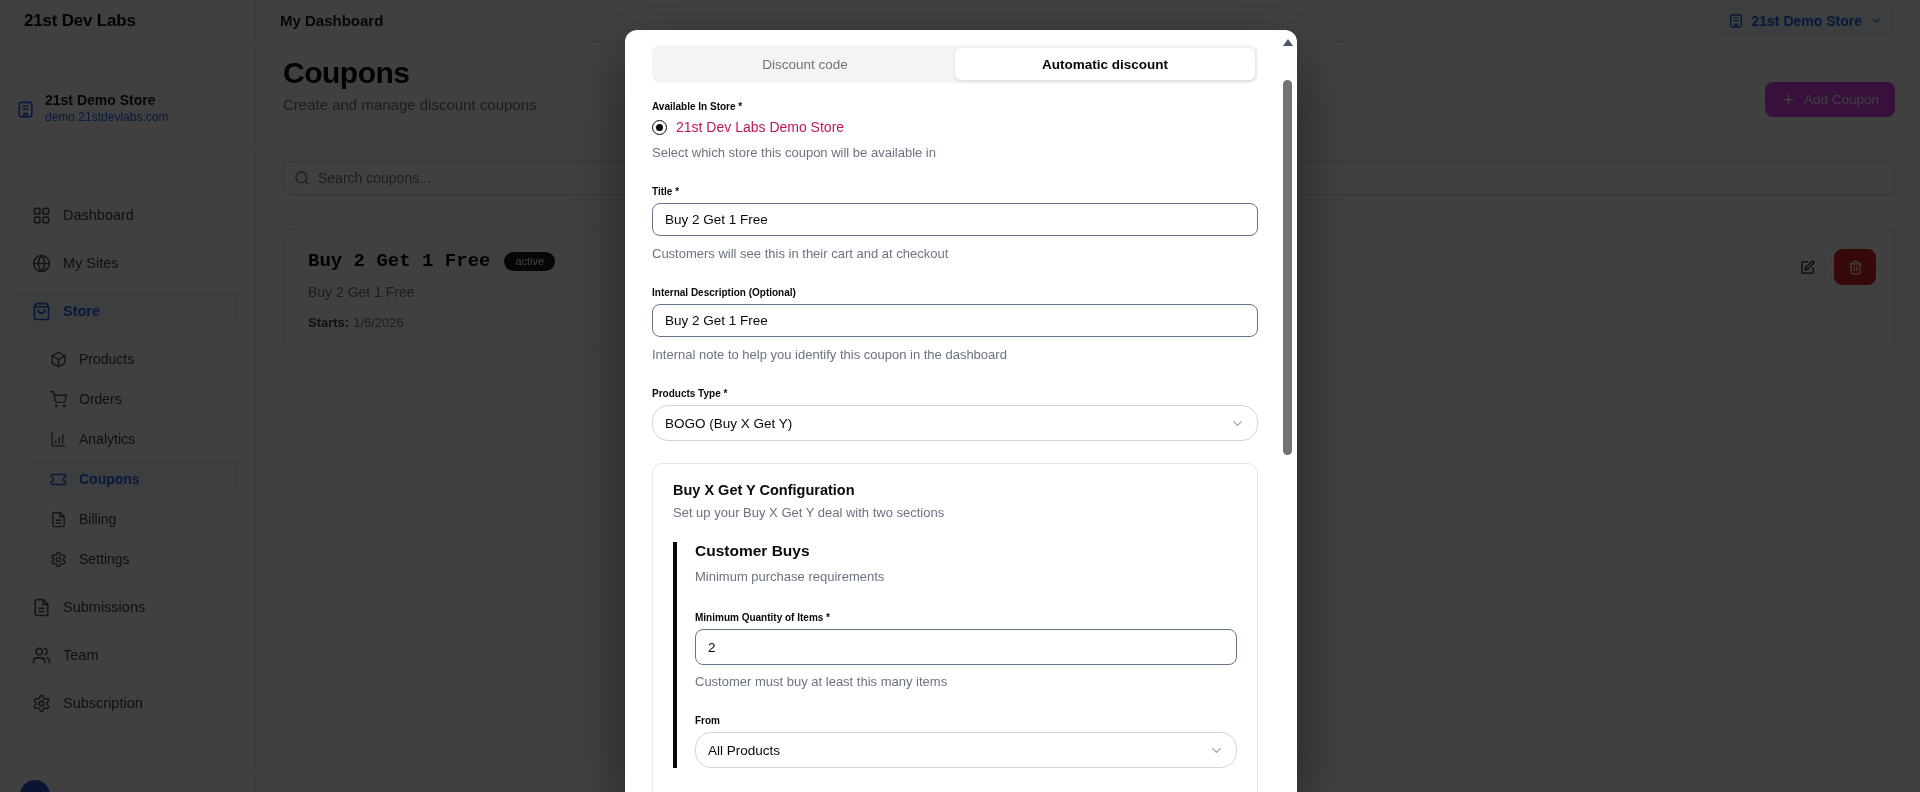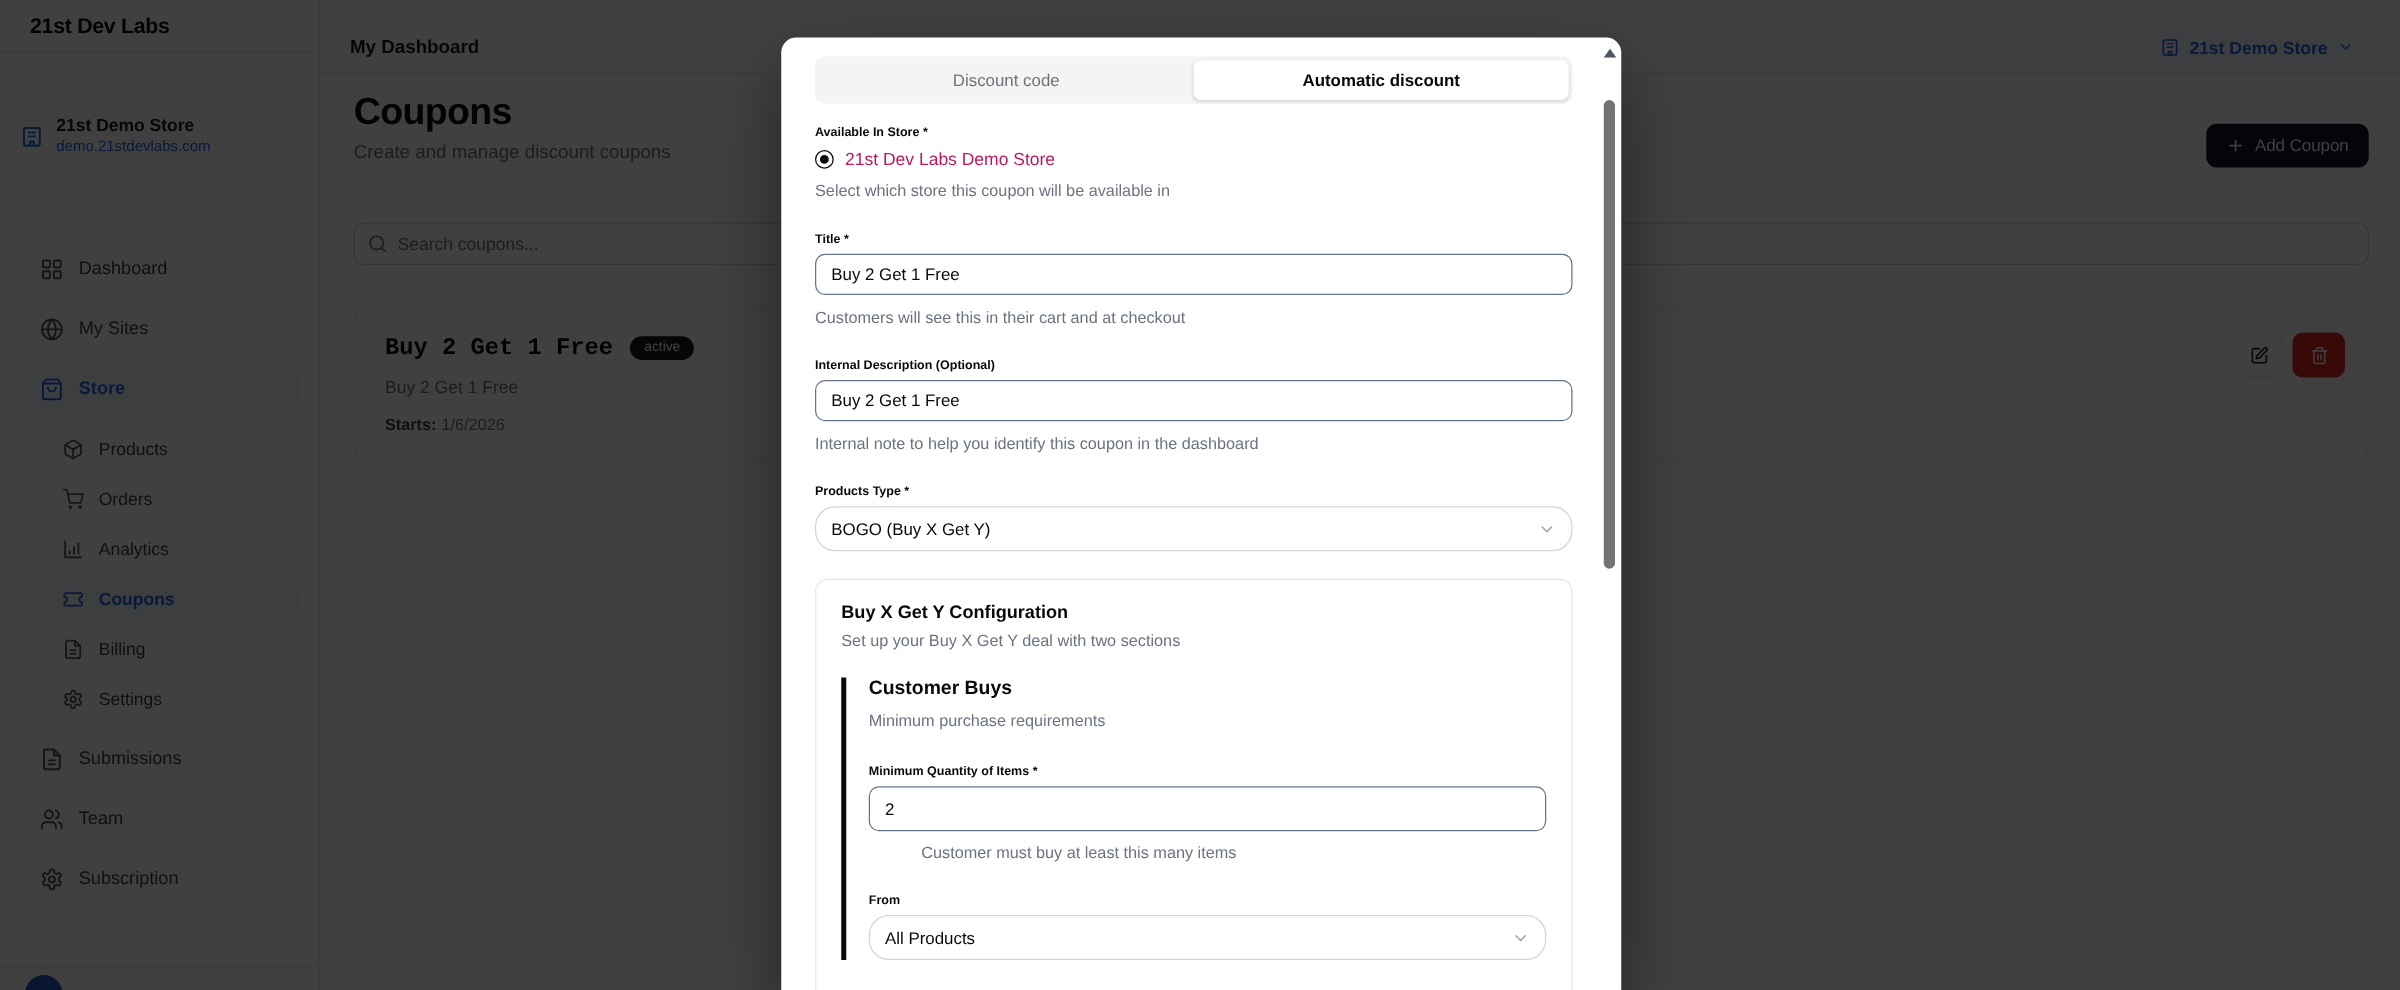--- a/index.html
+++ b/index.html
@@ -23,30 +23,30 @@
   .nav-item.sub { margin-left:16px; margin-bottom:4px; padding-left:18px; font-size:14px; }
   .nav-item.sub .ic { width:17px; height:17px; }
   .nav-item.sub.last { margin-bottom:12px; }
   .nav-item.active { color:#2563eb; background:#f1f5f9; font-weight:600; }
   .nav-item.active .ic { color:#2563eb; }
   .sb-footer { border-top:1px solid #e5e7eb; height:19px; padding:6px 16px 0 20px; }
   .avatar { width:30px; height:30px; border-radius:50%; background:#2455c3; }
 
   
   .main { flex:1; display:flex; flex-direction:column; min-width:0; }
-  .topbar { height:42px; border-bottom:1px solid #e5e7eb; display:flex; align-items:center; justify-content:space-between; padding:0 25px 0 24px;margin-top:17px; }
+  .topbar { height:42px; border-bottom:1px solid #e5e7eb; display:flex; align-items:center; justify-content:space-between; padding:0 25px 0 24px; }
   .topbar-title { font-size:15px; font-weight:600; color:#111827; }
   .store-pill { display:flex; align-items:center; gap:8px; background:#f1f5f9; border-radius:8px; height:30px; padding:0 12px; color:#2563eb; font-size:14px; font-weight:600; cursor:pointer; }
   .store-pill .ic { width:16px; height:16px; }
   .store-pill .chev { width:13px; height:13px; color:#2563eb; }
   .content { flex:1; padding:14px 25px 0 27px; }
   .page-head { display:flex; justify-content:space-between; align-items:flex-start; }
   .page-title { font-size:30px; font-weight:800; letter-spacing:-0.5px; color:#0a0a0a; }
   .page-sub { margin-top:6px; font-size:15px; color:#6b7280; }
-  .add-btn { margin-top:26px; display:flex; align-items:center; gap:8px; background:#0f172a; color:#fafafa; border:none; border-radius:8px; height:35px; padding:0 16px; font-size:13.5px; font-weight:500; font-family:inherit; cursor:pointer; }
+  .add-btn { margin-top:26px; display:flex; align-items:center; gap:8px; background:#d946ef; color:#fafafa; border:none; border-radius:8px; height:35px; padding:0 16px; font-size:13.5px; font-weight:500; font-family:inherit; cursor:pointer; }
   .add-btn .ic { width:15px; height:15px; color:#fafafa; }
   .search-wrap { margin-top:44px; height:34px; border:1px solid #d4d4d8; border-radius:8px; display:flex; align-items:center; padding:0 10px; gap:8px; background:#fff; }
   .search-wrap .ic { width:16px; height:16px; color:#737373; }
   .search-wrap input { border:none; outline:none; flex:1; font-size:14px; font-family:inherit; color:#111; background:transparent; }
   .search-wrap input::placeholder { color:#737373; }
 
   .coupon-card { margin-top:33px; border:1px solid #e5e7eb; border-radius:10px; padding:21px 24px; position:relative; background:#fff; }
   .coupon-title-row { display:flex; align-items:center; gap:14px; }
   .coupon-title { font-family:"Liberation Mono","DejaVu Sans Mono",monospace; font-size:19px; font-weight:700; color:#0a0a0a; }
   .badge { background:#18181b; color:#ffffff; font-size:11px; font-weight:500; border-radius:999px; padding:4px 11px; line-height:1; }
@@ -67,21 +67,21 @@
   .tabs { height:38px; background:#f4f4f5; border-radius:8px; padding:3px; display:flex; }
   .tab { flex:1; display:flex; align-items:center; justify-content:center; font-size:13.5px; font-weight:500; color:#71717a; border-radius:6px; cursor:pointer; }
   .tab.active { background:#ffffff; color:#09090b; font-weight:600; box-shadow:0 1px 3px rgba(0,0,0,0.12); }
 
   .f-label { margin-top:18px; font-size:10px; font-weight:700; color:#09090b; }
   .f-label.gap { margin-top:26px; }
   .radio-row { margin-top:7px; display:flex; align-items:center; gap:9px; font-size:14px; color:#be185d; cursor:pointer; }
   .radio { width:15px; height:15px; border:1.6px solid #0a0a0a; border-radius:50%; display:flex; align-items:center; justify-content:center; }
   .radio::after { content:""; width:7px; height:7px; border-radius:50%; background:#0a0a0a; }
   .helper { margin-top:10px; font-size:13px; color:#6b7280; }
-  .helper.tight { margin-top:9px;margin-left:42px; }
+  .helper.tight { margin-top:9px; }
 
   .t-input { margin-top:6px; height:33px; border:1px solid #64748b; border-radius:8px; width:100%; padding:0 12px; font-size:13.5px; font-family:inherit; color:#09090b; outline:none; background:#fff; }
   .sel { margin-top:6px; height:36px; border:1px solid #d1d5db; border-radius:16px; display:flex; align-items:center; justify-content:space-between; padding:0 12px; font-size:13.5px; color:#09090b; cursor:pointer; background:#fff; }
   .sel .chev { width:15px; height:15px; color:#9ca3af; }
 
   .config-card { margin-top:22px; border:1px solid #e5e7eb; border-radius:10px; padding:18px 20px 80px 20px; }
   .cfg-title { font-size:14.5px; font-weight:700; color:#09090b; }
   .cfg-sub { margin-top:7px; font-size:13px; color:#6b7280; }
   .section { margin-top:22px; border-left:4px solid #09090b; padding-left:18px; }
   .sec-title { font-size:15.5px; font-weight:700; color:#09090b; }

